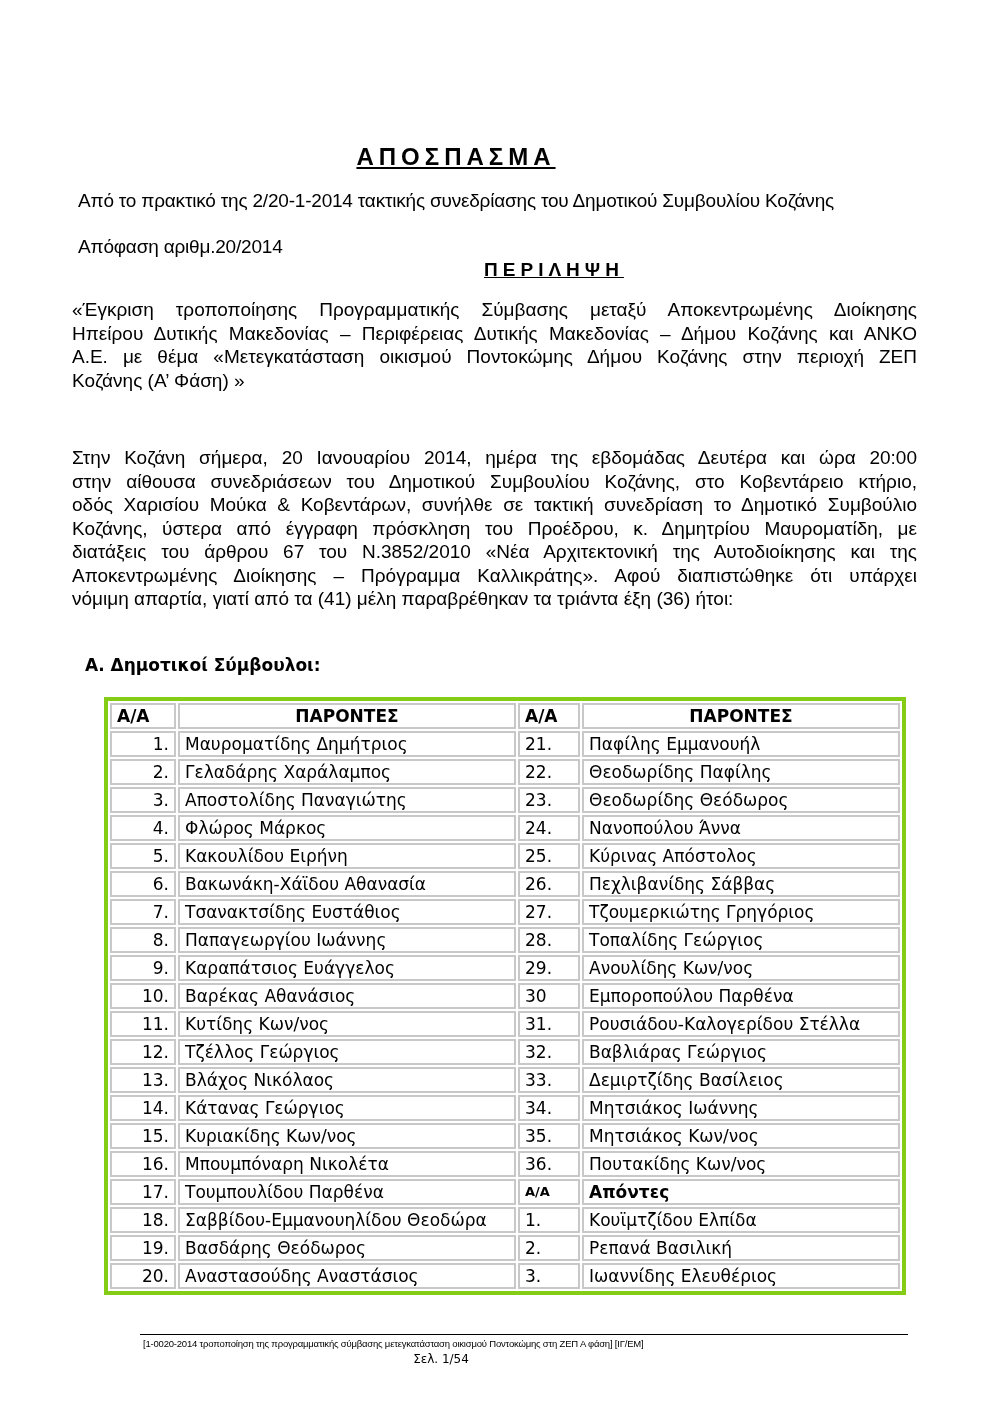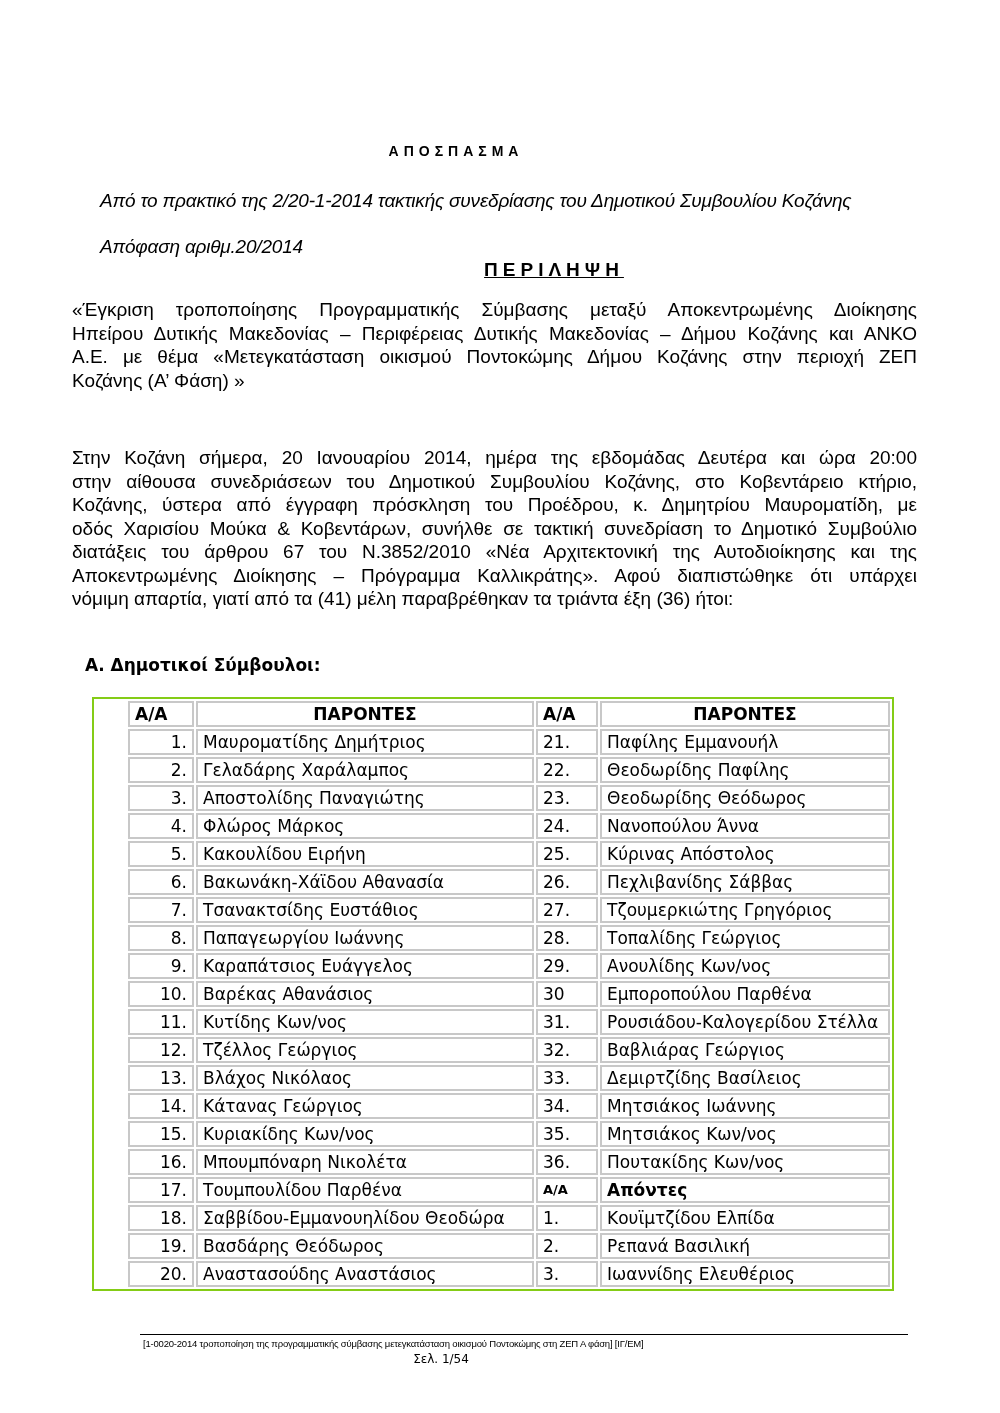--- a/index.html
+++ b/index.html
@@ -1,45 +1,45 @@
 <!DOCTYPE html>
 <html><head>
 <meta charset="utf-8">
 <style>
   html, body { margin: 0; padding: 0; background: #ffffff; }
   body { width: 1000px; height: 1413px; position: relative; overflow: hidden; color: #000; }
   .doc-title {
     position: absolute; top: 143px; left: 0; width: 912px; text-align: center;
-    font-family: "Liberation Sans", sans-serif; font-weight: bold; font-size: 14px;
-    letter-spacing: 5px; 
+    font-family: "Liberation Sans", sans-serif; font-weight: bold; font-size: 24px;
+    letter-spacing: 5px; text-decoration: underline;
   }
   .line {
-    position: absolute; left: 100px; font-family: "Liberation Sans", sans-serif; font-size: 19px;
-    white-space: nowrap; letter-spacing: -0.2px; font-style: italic;
+    position: absolute; left: 78px; font-family: "Liberation Sans", sans-serif; font-size: 19px;
+    white-space: nowrap; letter-spacing: -0.2px;
   }
   .summary-title {
     position: absolute; top: 259px; left: 0; width: 1000px; text-align: center; padding-left: 20px; box-sizing: border-box;
     font-family: "Liberation Sans", sans-serif; font-weight: bold; font-size: 19px;
     letter-spacing: 5px; text-decoration: underline; margin-left: 44px;
   }
   .para {
     position: absolute; left: 72px; width: 845px;
     font-family: "Liberation Sans", sans-serif; font-size: 19px; line-height: 23.5px;
     text-align: justify; text-align-last: left;
   }
   .para span.l { display: block; text-align: justify; text-align-last: justify; white-space: nowrap; }
   .para span.l.last { text-align-last: left; }
   .section-heading {
     position: absolute; top: 655px; left: 85px;
     font-family: "DejaVu Sans", sans-serif; font-weight: bold; font-size: 17px;
   }
   table.members {
-    position: absolute; top: 697px; left: 92px; width: 802px;
-    border: 2px solid #84cc16; border-collapse: separate; border-spacing: 2px;
-    font-family: "DejaVu Sans", sans-serif; font-size: 17px; padding-left: 32px;
+    position: absolute; top: 697px; left: 104px; width: 802px;
+    border: 4px solid #84cc16; border-collapse: separate; border-spacing: 2px;
+    font-family: "DejaVu Sans", sans-serif; font-size: 17px;
   }
   table.members td {
     border: 2px solid #c8c8c8; height: 22px; padding: 0 5px; line-height: 22px; white-space: nowrap;
   }
   td.num { width: 52px; text-align: right; padding-right: 6px; }
   td.name { width: 324px; }
   td.num2 { width: 48px; text-align: left; padding-left: 8px; }
   td.name2 { }
   td.hdr { font-weight: bold; }
   td.hdr-center { font-weight: bold; text-align: center; }
@@ -68,22 +68,22 @@
 <div class="para" style="top:298px;">
   <span class="l">«Έγκριση τροποποίησης Προγραμματικής Σύμβασης μεταξύ Αποκεντρωμένης Διοίκησης</span>
   <span class="l">Ηπείρου Δυτικής Μακεδονίας – Περιφέρειας Δυτικής Μακεδονίας – Δήμου Κοζάνης και ΑΝΚΟ</span>
   <span class="l">Α.Ε. με θέμα «Μετεγκατάσταση οικισμού Ποντοκώμης Δήμου Κοζάνης στην περιοχή ΖΕΠ</span>
   <span class="l last">Κοζάνης (Α’ Φάση) »</span>
 </div>
 
 <div class="para" style="top:446px;">
   <span class="l">Στην Κοζάνη  σήμερα, 20 Ιανουαρίου 2014, ημέρα  της  εβδομάδας Δευτέρα και ώρα 20:00</span>
   <span class="l">στην αίθουσα συνεδριάσεων του Δημοτικού Συμβουλίου Κοζάνης, στο Κοβεντάρειο κτήριο,</span>
+  <span class="l">οδός Χαρισίου Μούκα &amp; Κοβεντάρων, συνήλθε σε τακτική  συνεδρίαση το Δημοτικό Συμβούλιο</span>
   <span class="l">Κοζάνης, ύστερα  από έγγραφη πρόσκληση του Προέδρου, κ. Δημητρίου Μαυροματίδη, με</span>
-  <span class="l">οδός Χαρισίου Μούκα &amp; Κοβεντάρων, συνήλθε σε τακτική  συνεδρίαση το Δημοτικό Συμβούλιο</span>
   <span class="l">διατάξεις του άρθρου 67 του Ν.3852/2010 «Νέα Αρχιτεκτονική της Αυτοδιοίκησης και της</span>
   <span class="l">Αποκεντρωμένης Διοίκησης – Πρόγραμμα Καλλικράτης». Αφού  διαπιστώθηκε  ότι  υπάρχει</span>
   <span class="l last">νόμιμη απαρτία, γιατί από τα (41) μέλη παραβρέθηκαν τα τριάντα έξη (36) ήτοι:</span>
 </div>
 
 <div class="section-heading">Α. Δημοτικοί Σύμβουλοι:</div>
 
 <table class="members">
   <tbody id="members-body">
     <tr>

